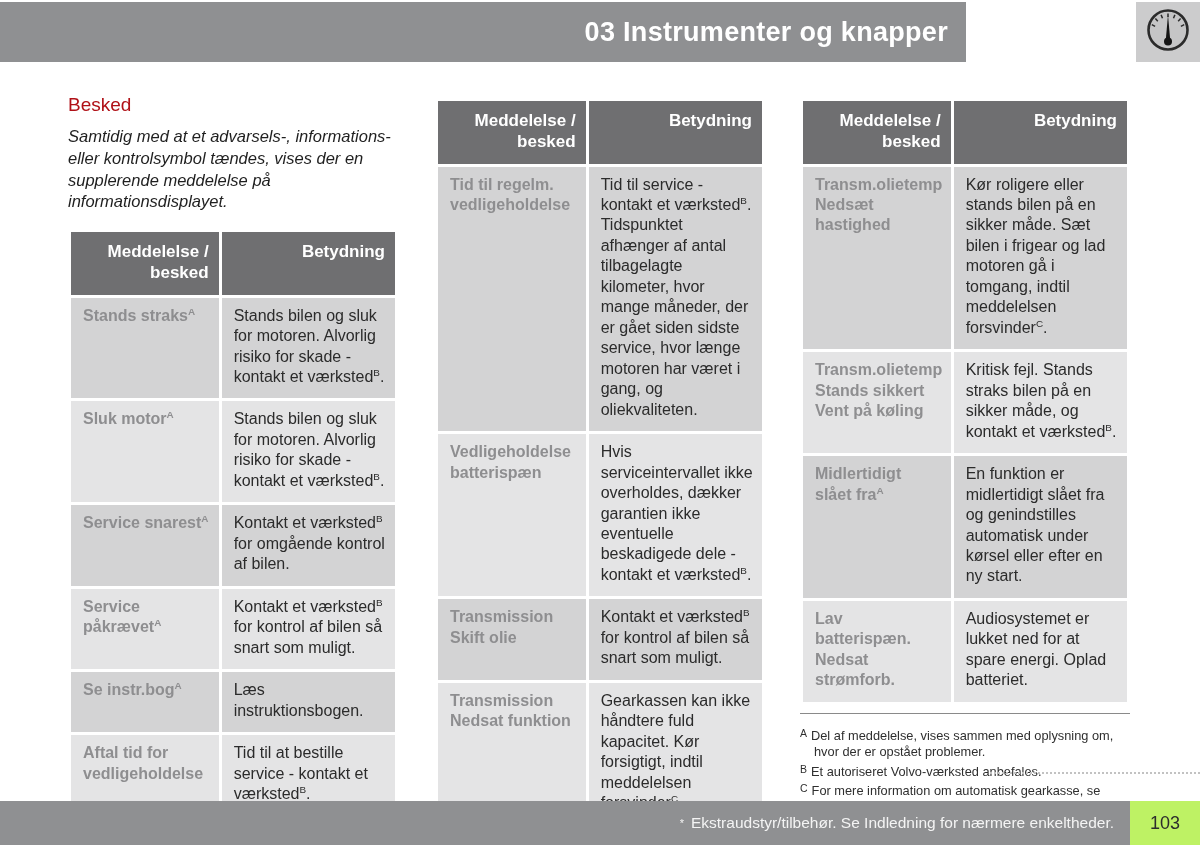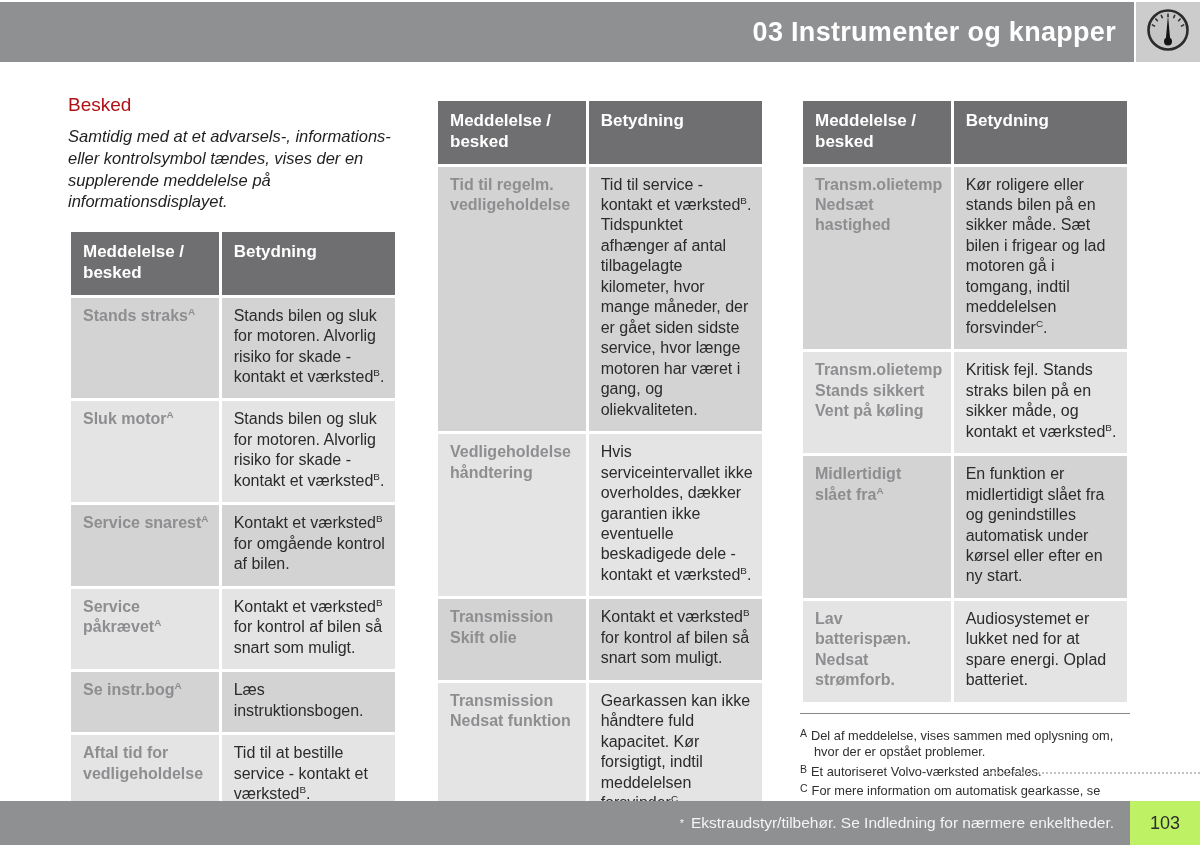--- a/index.html
+++ b/index.html
@@ -6,21 +6,21 @@
   html, body { width: 1200px; height: 845px; }
   body {
     position: relative;
     background: #ffffff;
     font-family: "Liberation Sans", sans-serif;
     overflow: hidden;
     color: #2d2d2d;
   }
   
   .top-bar {
-    position: absolute; left: 0; top: 2px; width: 1134px; height: 60px;
+    position: absolute; left: 0; top: 2px; width: 966px; height: 60px;
     background: #8f9092;
     display: flex; align-items: center; justify-content: flex-end;
     padding-right: 18px;
   }
   .top-title { color: #ffffff; font-weight: bold; font-size: 27px; letter-spacing: 0.3px; }
   .top-icon-box {
     position: absolute; left: 1136px; top: 2px; width: 64px; height: 60px;
     background: #cccccd;
     display: flex; align-items: center; justify-content: center;
   }
@@ -37,21 +37,21 @@
   #col2 { left: 435px; top: 98px; }
   #col3 { left: 800px; top: 98px; }
 
   .besked-heading { color: #b01117; font-size: 19px; font-weight: normal; margin-bottom: 10px; }
   .intro-text { font-style: italic; font-size: 16.5px; line-height: 1.32; color: #1f1f1f; margin-bottom: 16px; }
 
   
   table.msg-table { width: 100%; border-collapse: separate; border-spacing: 3px; table-layout: fixed; }
   table.msg-table th {
     background: #6f6f71; color: #ffffff; font-size: 17px; font-weight: bold;
-    text-align: left; vertical-align: top; padding: 9px 10px 11px 12px; line-height: 1.25;
+    text-align: right; vertical-align: top; padding: 9px 10px 11px 12px; line-height: 1.25;
   }
   table.msg-table col.c1 { width: 46%; }
   table.msg-table col.c2 { width: 54%; }
   table.msg-table td { vertical-align: top; padding: 8px 9px 11px 12px; font-size: 16px; line-height: 1.28; }
   td.msg-cell { color: #8e8e90; font-weight: bold; }
   td.meaning-cell { color: #2b2b2b; }
   tbody tr:nth-child(odd) td { background: #d3d3d4; }
   tbody tr:nth-child(even) td { background: #e4e4e5; }
   sup { font-size: 0.62em; line-height: 0; vertical-align: super; }
 
@@ -164,21 +164,21 @@
         <th>Meddelelse / besked</th>
         <th>Betydning</th>
       </tr>
     </thead>
     <tbody>
       <tr>
         <td class="msg-cell">Tid til regelm. vedligeholdelse</td>
         <td class="meaning-cell">Tid til service - kontakt et værksted<sup>B</sup>. Tidspunktet afhænger af antal tilbagelagte kilometer, hvor mange måneder, der er gået siden sidste service, hvor længe motoren har været i gang, og oliekvaliteten.</td>
       </tr>
       <tr>
-        <td class="msg-cell">Vedligeholdelse håndtering</td>
+        <td class="msg-cell">Vedligeholdelse batterispæn</td>
         <td class="meaning-cell">Hvis serviceintervallet ikke overholdes, dækker garantien ikke eventuelle beskadigede dele - kontakt et værksted<sup>B</sup>.</td>
       </tr>
       <tr>
         <td class="msg-cell">Transmission Skift olie</td>
         <td class="meaning-cell">Kontakt et værksted<sup>B</sup> for kontrol af bilen så snart som muligt.</td>
       </tr>
       <tr>
         <td class="msg-cell">Transmission Nedsat funktion</td>
         <td class="meaning-cell">Gearkassen kan ikke håndtere fuld kapacitet. Kør forsigtigt, indtil meddelelsen forsvinder<sup>C</sup>.<br><br>Ved gentagen visning - kontakt et værksted<sup>B</sup>.</td>
       </tr>

